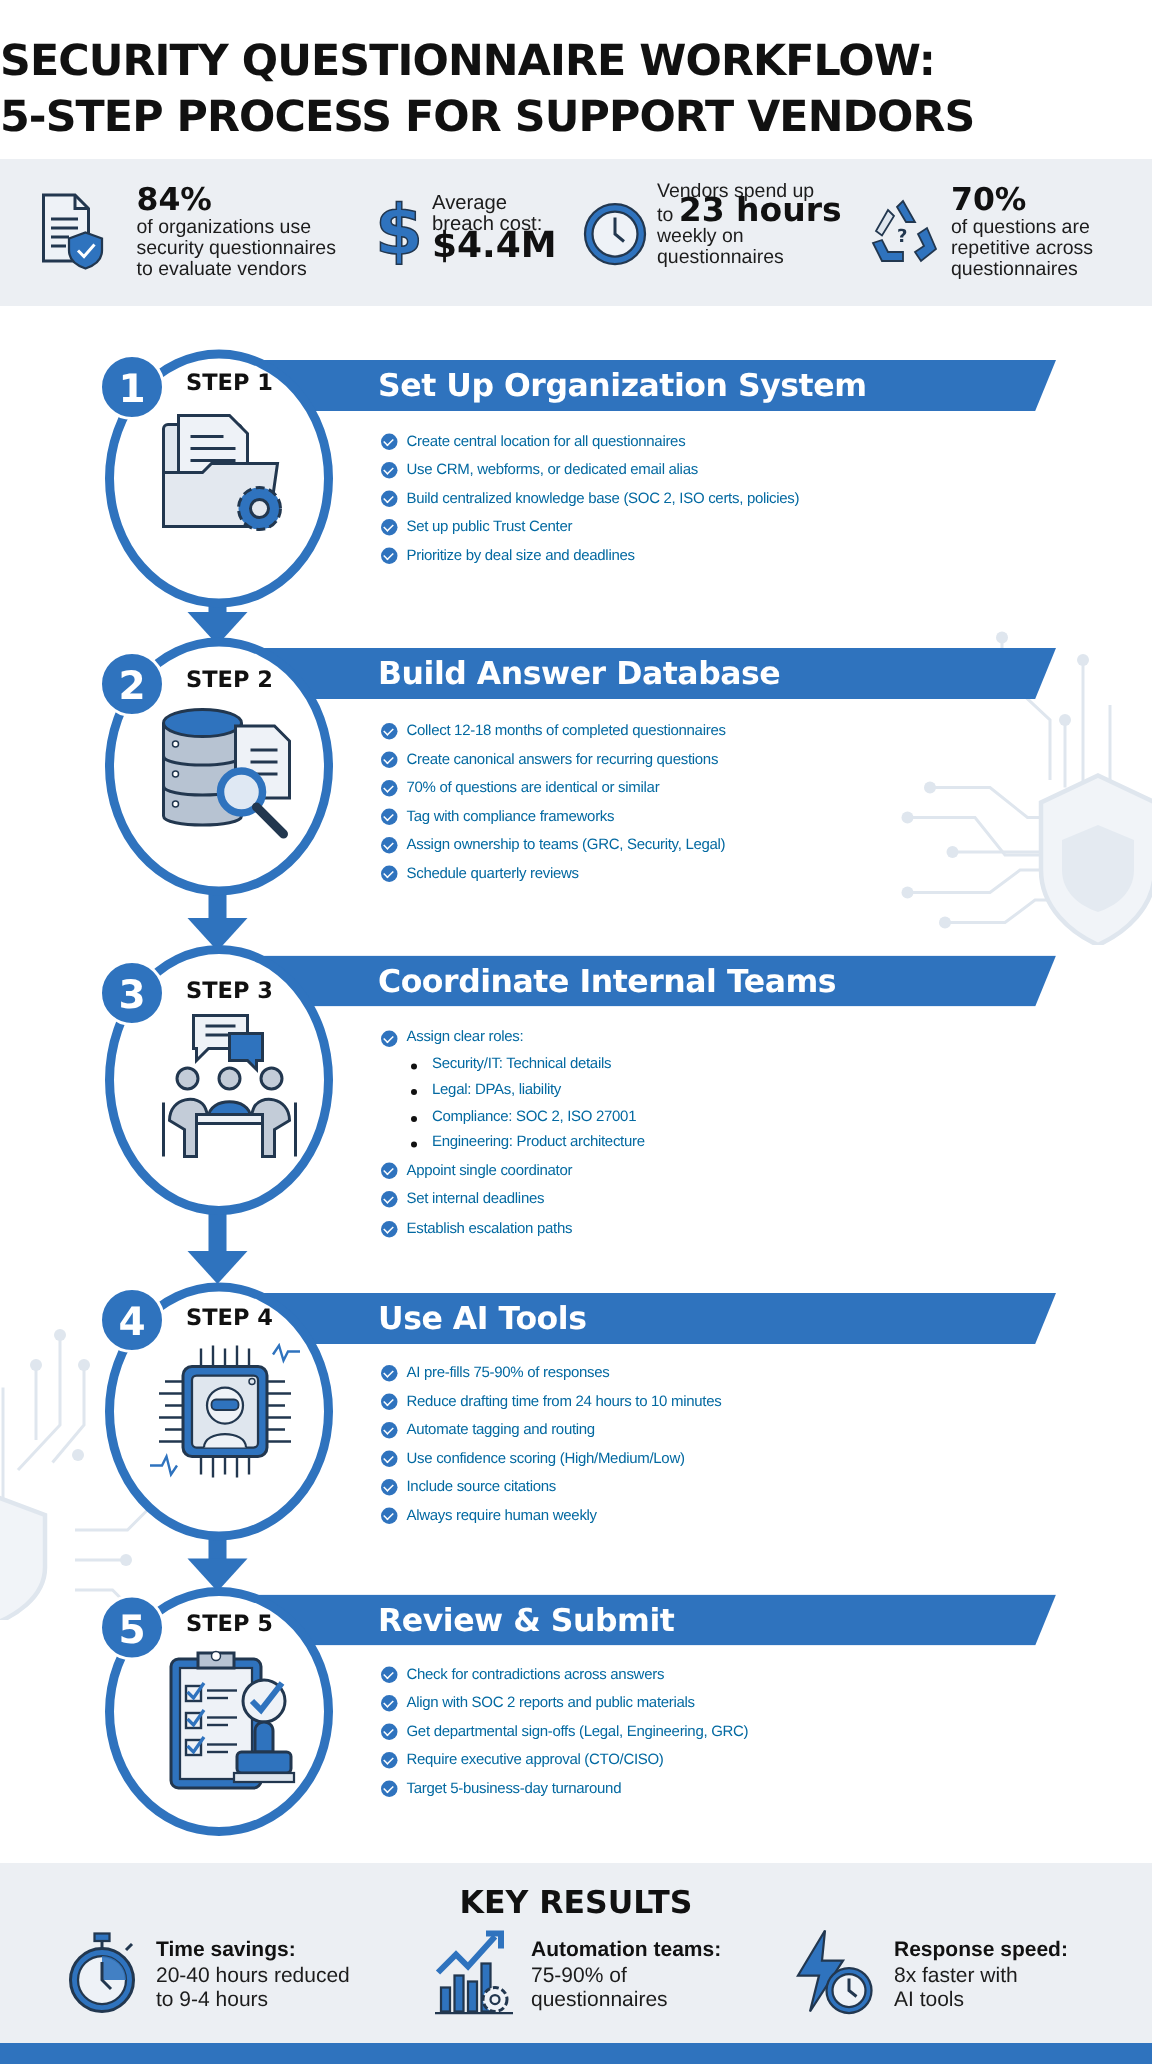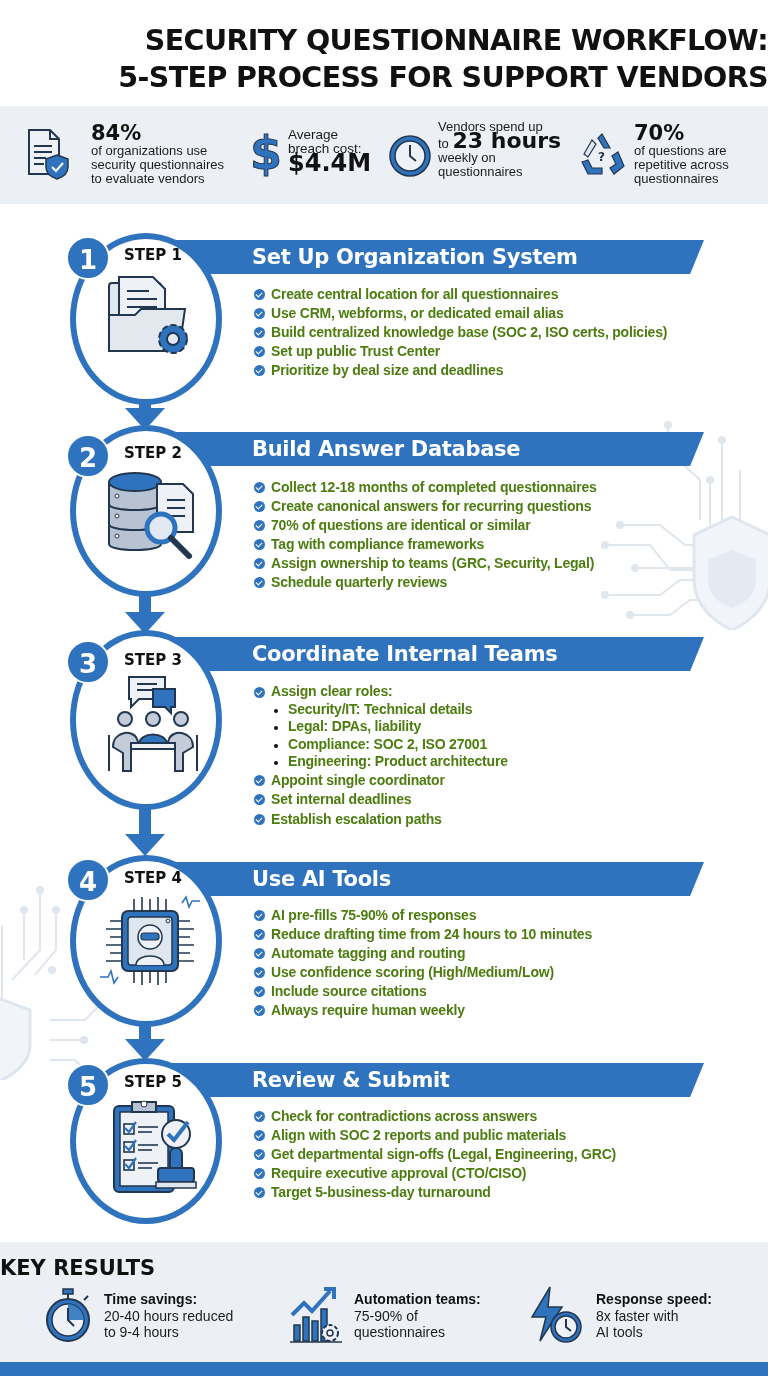--- a/index.html
+++ b/index.html
@@ -1,41 +1,41 @@
 <!DOCTYPE html>
 <html><head>
 <meta charset="utf-8">
 <style>
   *{box-sizing:border-box;margin:0;padding:0}
   html,body{width:768px;height:1376px;overflow:hidden;background:#ffffff}
   body{position:relative;font-family:"Liberation Sans","DejaVu Sans",sans-serif;color:#1a1a1a}
-  .title{position:absolute;left:0;top:22px;width:768px;text-align:right;font-family:"DejaVu Sans",sans-serif;font-weight:bold;font-size:28.5px;line-height:37px;letter-spacing:-0.6px;color:#111}
+  .title{position:absolute;left:0;top:22px;width:768px;text-align:left;font-family:"DejaVu Sans",sans-serif;font-weight:bold;font-size:28.5px;line-height:37px;letter-spacing:-0.6px;color:#111}
   .stats{position:absolute;left:0;top:106px;width:768px;height:98px;background:#eceff3}
   .stat{position:absolute;top:0;height:98px}
   .stat .txt{position:absolute;font-size:13px;line-height:14px;color:#1c1c1c}
   .big{font-family:"DejaVu Sans",sans-serif;font-weight:bold;font-size:21px;line-height:22px;color:#111}
   .bigger{font-family:"DejaVu Sans",sans-serif;font-weight:bold;font-size:24px;color:#111}
   .deco{position:absolute;pointer-events:none}
   .step{position:absolute;left:0;width:768px}
   .banner{position:absolute;left:170px;width:534px;height:34px;background:#2f73be;clip-path:polygon(0 0,100% 0,97.4% 100%,0 100%)}
   .banner-title{position:absolute;left:252px;color:#fff;font-weight:bold;font-size:21px;line-height:34px;font-family:"DejaVu Sans",sans-serif;letter-spacing:-0.3px}
   .ring{position:absolute;left:70px;width:152px;height:172px;border:6px solid #2f73be;border-radius:50%;background:#fff}
   .badge{position:absolute;left:66px;width:44px;height:44px;border-radius:50%;background:#2f73be;color:#fff;font-weight:bold;font-size:26px;line-height:44px;text-align:center;font-family:"DejaVu Sans",sans-serif;border:2px solid #fff}
   .steplabel{position:absolute;left:124px;font-weight:bold;font-size:15px;font-family:"DejaVu Sans",sans-serif;color:#111}
   .bullets{position:absolute;left:254px;list-style:none}
-  .bullets li{position:relative;padding-left:17px;font-size:14px;line-height:19px;color:#4d7c0f;font-weight:bold;letter-spacing:-0.2px;white-space:nowrap}
+  .bullets li{position:relative;padding-left:17px;font-size:10px;line-height:19px;color:#0369a1;font-weight:normal;letter-spacing:-0.2px;white-space:nowrap}
   .bullets li .chk{position:absolute;left:0;top:4px;width:11px;height:11px;border-radius:50%;background:#2f73be}
   .bullets li .chk::after{content:"";position:absolute;left:3px;top:2px;width:3px;height:5px;border:solid #fff;border-width:0 1.5px 1.5px 0;transform:rotate(45deg)}
   .bullets li.sub{padding-left:34px}
   .bullets li.sub .dot{position:absolute;left:20px;top:8px;width:4px;height:4px;border-radius:50%;background:#111}
   .arrow{position:absolute;left:131px;width:28px}
   .arrow .shaft{position:absolute;left:8px;top:0;width:12px;background:#2f73be}
   .arrow .head{position:absolute;left:-6px;width:0;height:0;border-left:20px solid transparent;border-right:20px solid transparent;border-top:22px solid #2f73be}
   .results{position:absolute;left:0;top:1242px;width:768px;height:120px;background:#eceff3}
-  .results-title{position:absolute;left:0;top:14px;width:768px;text-align:left;font-family:"DejaVu Sans",sans-serif;font-weight:bold;font-size:21px;color:#111}
+  .results-title{position:absolute;left:0;top:14px;width:768px;text-align:center;font-family:"DejaVu Sans",sans-serif;font-weight:bold;font-size:21px;color:#111}
   .res{position:absolute;top:46px;font-size:14px;line-height:16.5px;color:#1c1c1c}
   .res b{font-weight:bold;color:#111}
   .footerbar{position:absolute;left:0;top:1362px;width:768px;height:14px;background:#2f73be}
 </style>
 </head>
 <body>
 
 <svg class="deco" style="left:600px;top:410px" width="168" height="220" viewBox="0 0 168 220">
   <g stroke="#dfe6ee" stroke-width="2" fill="none">
     <path d="M68 15 V40 L100 70 V110"></path>

